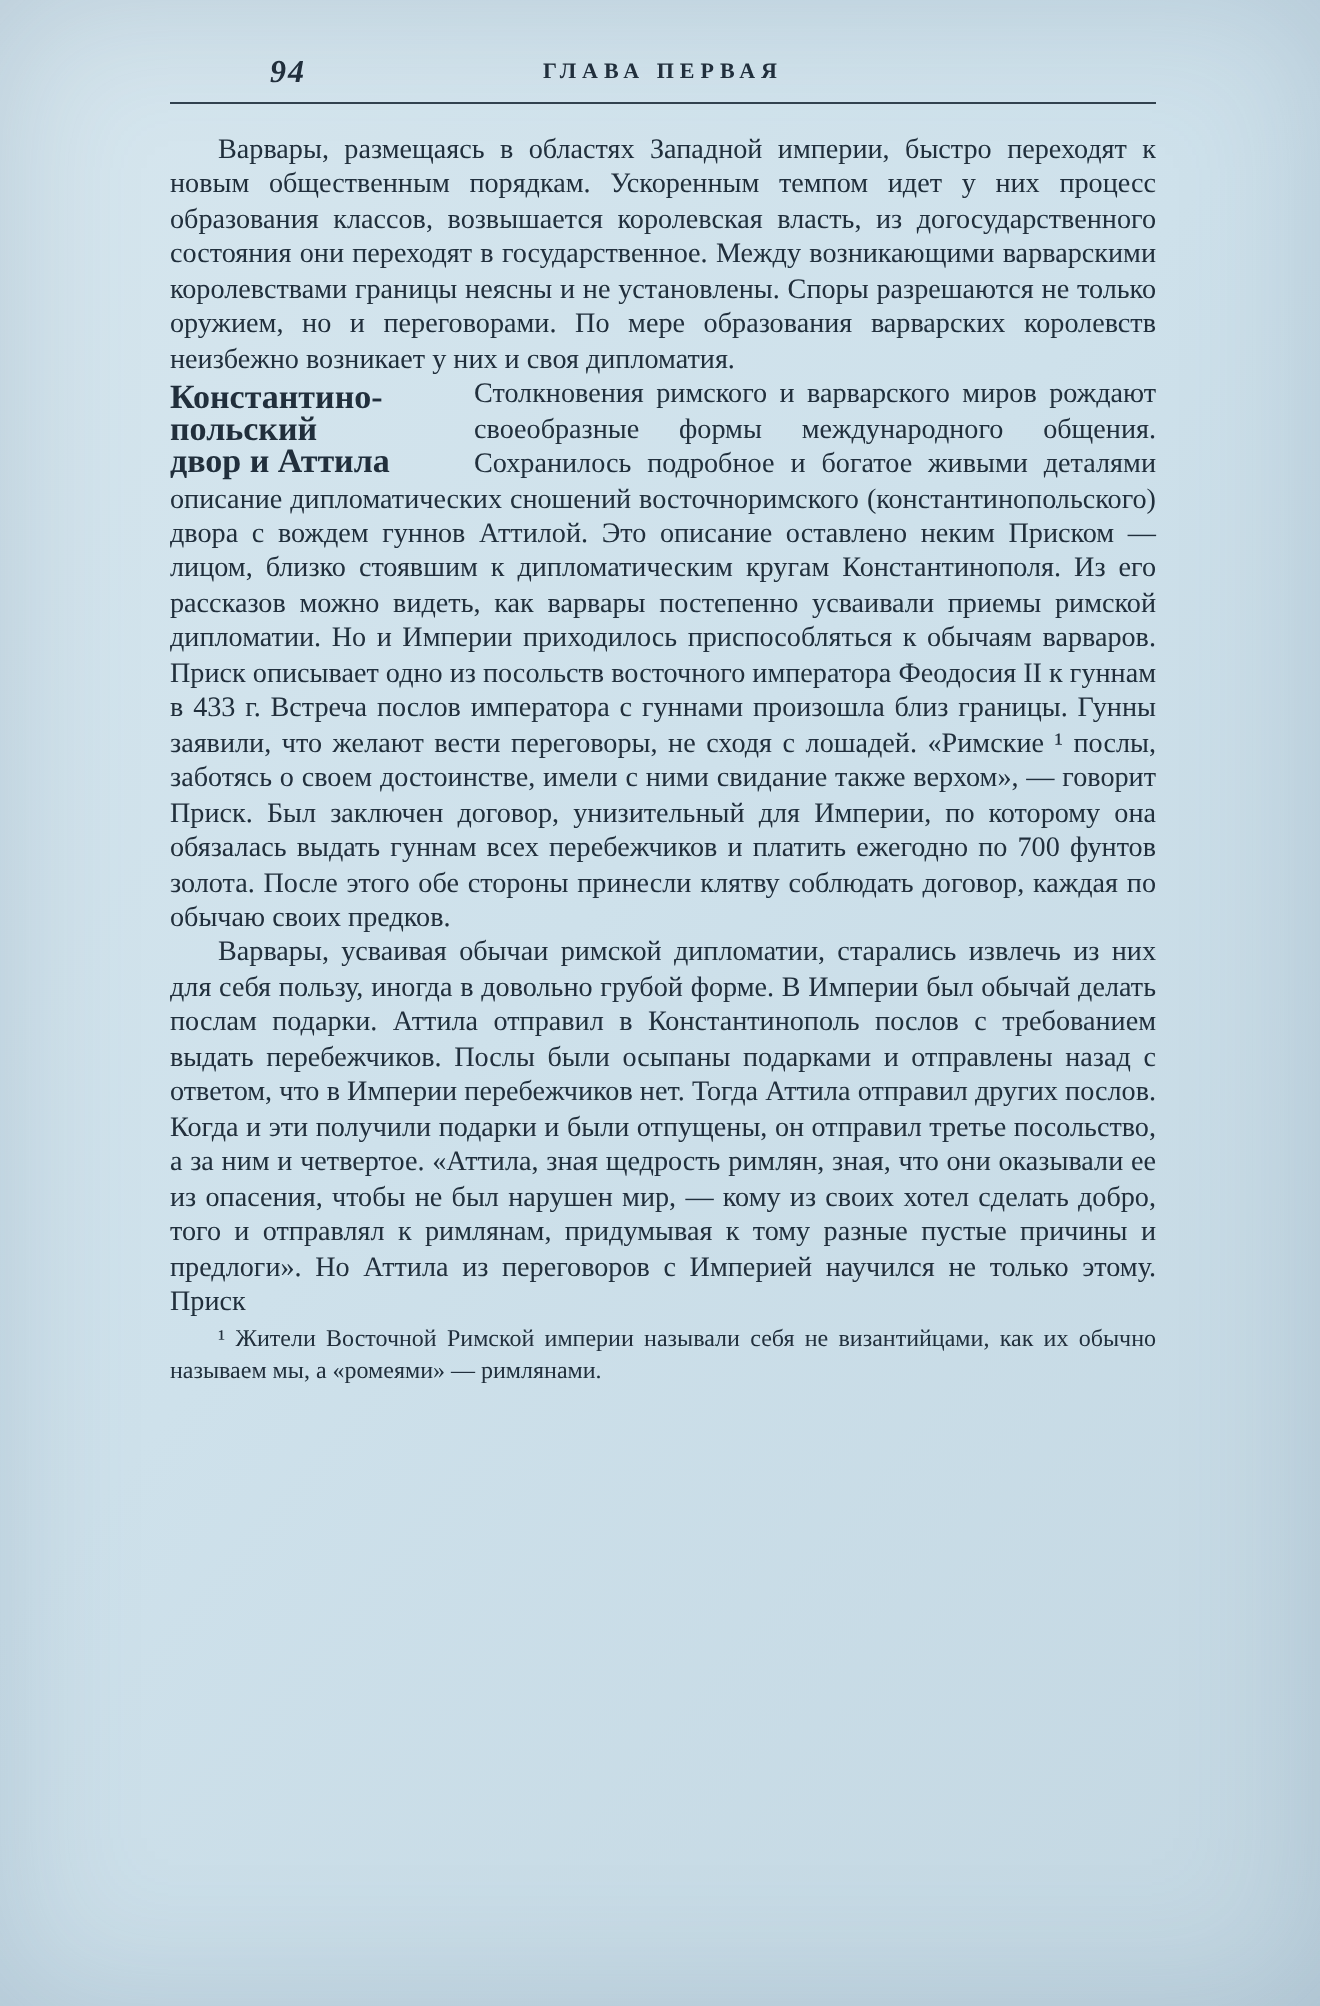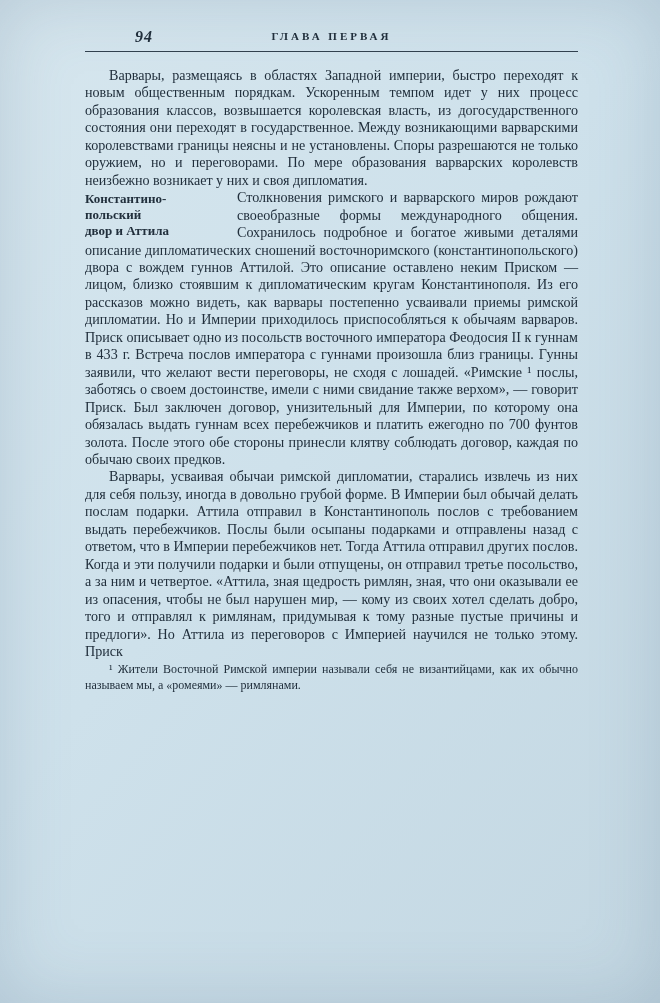--- a/index.html
+++ b/index.html
@@ -53,21 +53,21 @@
     text-align: justify;
   }
   .para { text-align: justify; }
   .para.indent { text-indent: 24px; }
   .side-heading {
     float: left;
     width: 141px;
     margin-right: 11px;
     padding-top: 2px;
     height: 50px;
-    font-size: 13px;
+    font-size: 17px;
     line-height: 15.8px;
     font-weight: bold;
     white-space: pre-line;
     text-align: left;
   }
   
   .footnote-area {
     margin-top: 2px;
   }
   .footnote {

